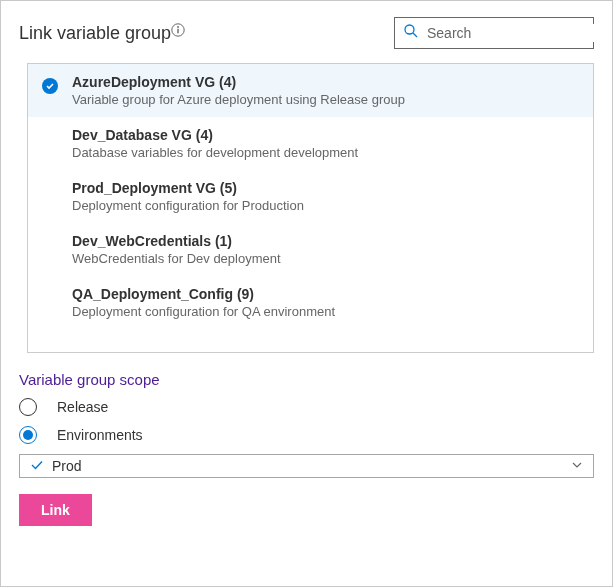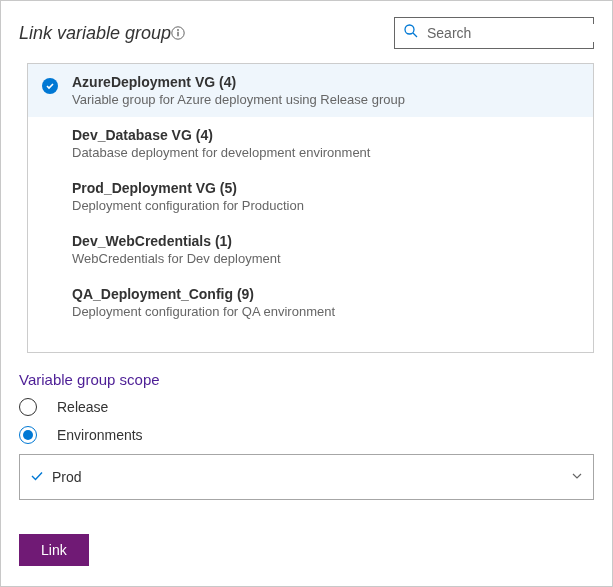--- a/index.html
+++ b/index.html
@@ -18,23 +18,22 @@
     min-height: 100%;
   }
   .header-row {
     display: flex;
     align-items: center;
     justify-content: space-between;
     margin-bottom: 14px;
   }
   .title-wrap {
     display: flex;
-    align-items: center;
+    align-items: flex-start;
     gap: 0;
-    font-style: italic;
   }
   .title {
     font-size: 18px;
     color: #333;
     font-weight: 400;
   }
   .info-icon {
     width: 14px; height: 14px;
     display: inline-flex; align-items: center; justify-content: center;
   }
@@ -118,39 +117,39 @@
     border-color: #0078d4;
   }
   .radio.checked::after {
     content: "";
     width: 10px; height: 10px;
     background: #0078d4;
     border-radius: 50%;
   }
   .env-select {
     border: 1px solid #a6a6a6;
-    height: 46px;
+    height: 24px;
     display: flex;
     align-items: center;
     justify-content: space-between;
     padding: 0 10px;
     cursor: pointer;
     margin-top: 4px;
   }
   .env-select-left {
     display: flex; align-items: center; gap: 8px;
     font-size: 14px; color: #333;
   }
   .link-btn {
-    margin-top: 34px;
-    background: #701a75;
+    margin-top: 16px;
+    background: #ec4899;
     color: #fff;
     border: none;
     font-size: 14px;
-    font-weight: 400;
+    font-weight: 700;
     padding: 8px 22px;
     cursor: pointer;
   }
 </style>
 </head>
 <body>
 
 <div class="panel">
 
   <div class="header-row">
@@ -180,21 +179,21 @@
       <span class="check-badge">
         <svg width="10" height="10" viewBox="0 0 10 10">
             <polyline points="2,5 4,7 8,3" fill="none" stroke="#fff" stroke-width="1.6"></polyline>
           </svg>
       </span>
       <p class="vg-title">AzureDeployment VG (4)</p>
       <p class="vg-desc">Variable group for Azure deployment using Release group</p>
     </div>
     <div class="vg-item">
       <p class="vg-title">Dev_Database VG (4)</p>
-      <p class="vg-desc">Database deployment for development environment</p>
+      <p class="vg-desc">Database variables for development development</p>
     </div>
     <div class="vg-item">
       <p class="vg-title">Prod_Deployment VG (5)</p>
       <p class="vg-desc">Deployment configuration for Production</p>
     </div>
     <div class="vg-item">
       <p class="vg-title">Dev_WebCredentials (1)</p>
       <p class="vg-desc">WebCredentials for Dev deployment</p>
     </div>
     <div class="vg-item">

